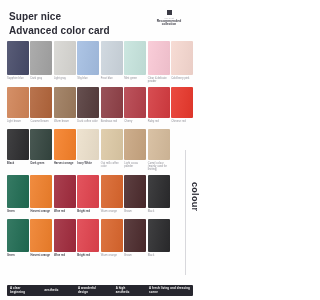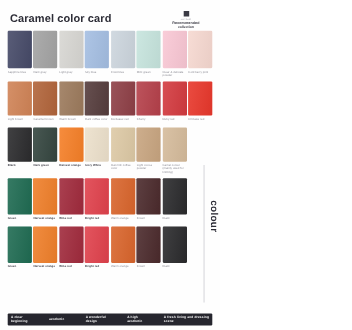--- a/index.html
+++ b/index.html
@@ -183,21 +183,22 @@
   .fitem .l1{font-size:2.9px;font-weight:700;color:#ffffff;letter-spacing:.15px;white-space:nowrap;}
   .fitem .l2{font-size:2.9px;font-weight:700;color:#ffffff;letter-spacing:.15px;white-space:nowrap;}
   .fgap{flex:1 1 auto;}
 </style>
 </head>
 <body>
 
 <div class="card">
 
   <div class="header">
-    <div class="title-2">Caramel color card</div>
+    <div class="title-1">Super nice</div>
+    <div class="title-2">Advanced color card</div>
 
     <div class="badge">
       <span class="badge-mark"></span>
       <span class="badge-eyebrow">our best</span>
       <span class="badge-main">Recommended</span>
       <span class="badge-sub">collection</span>
     </div>
   </div>
 
   <div class="rows">

